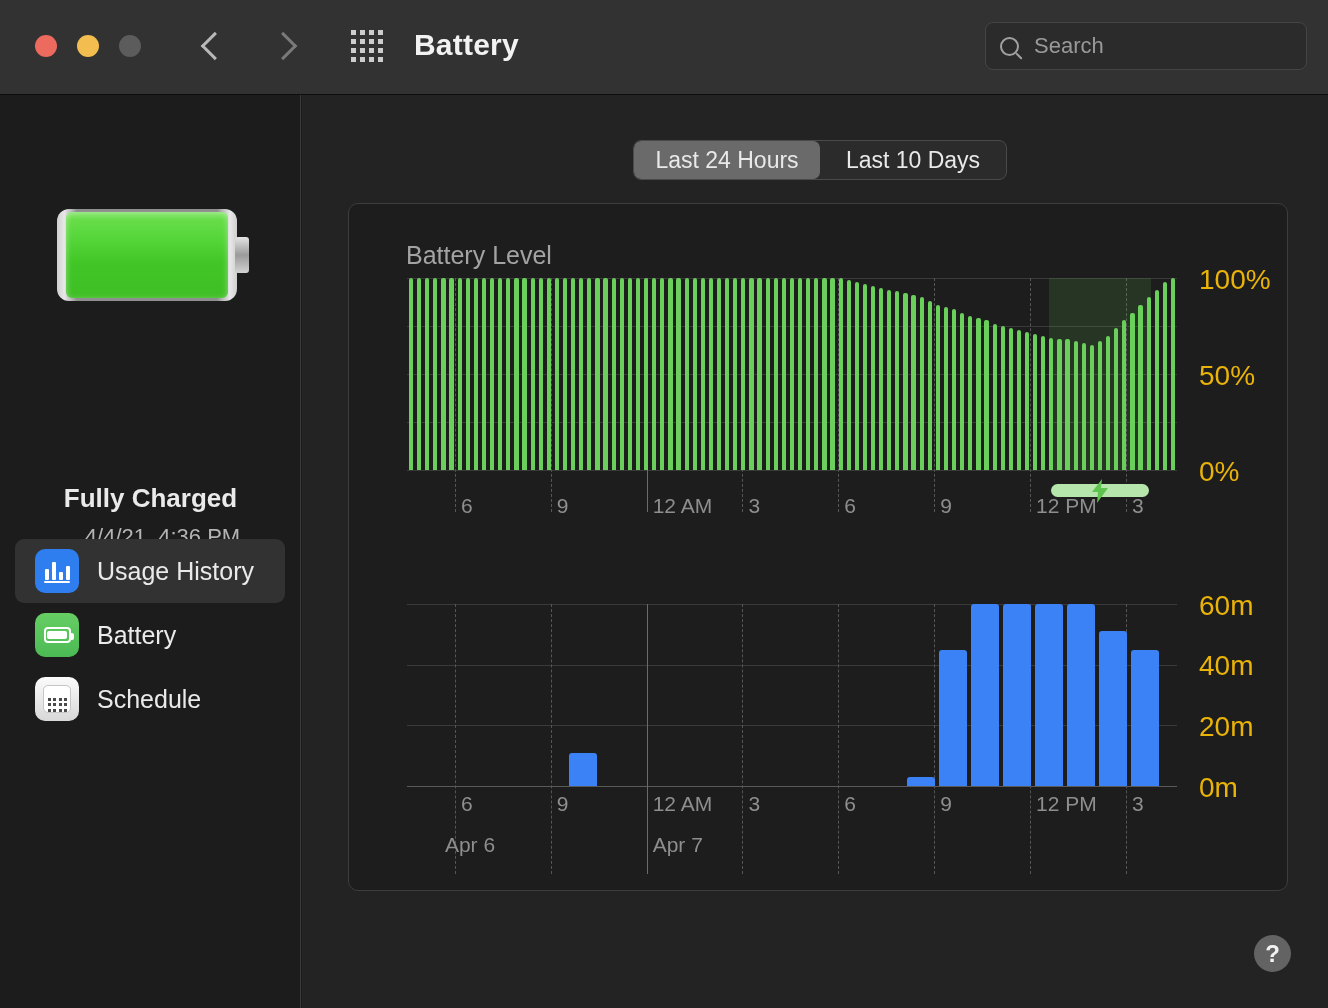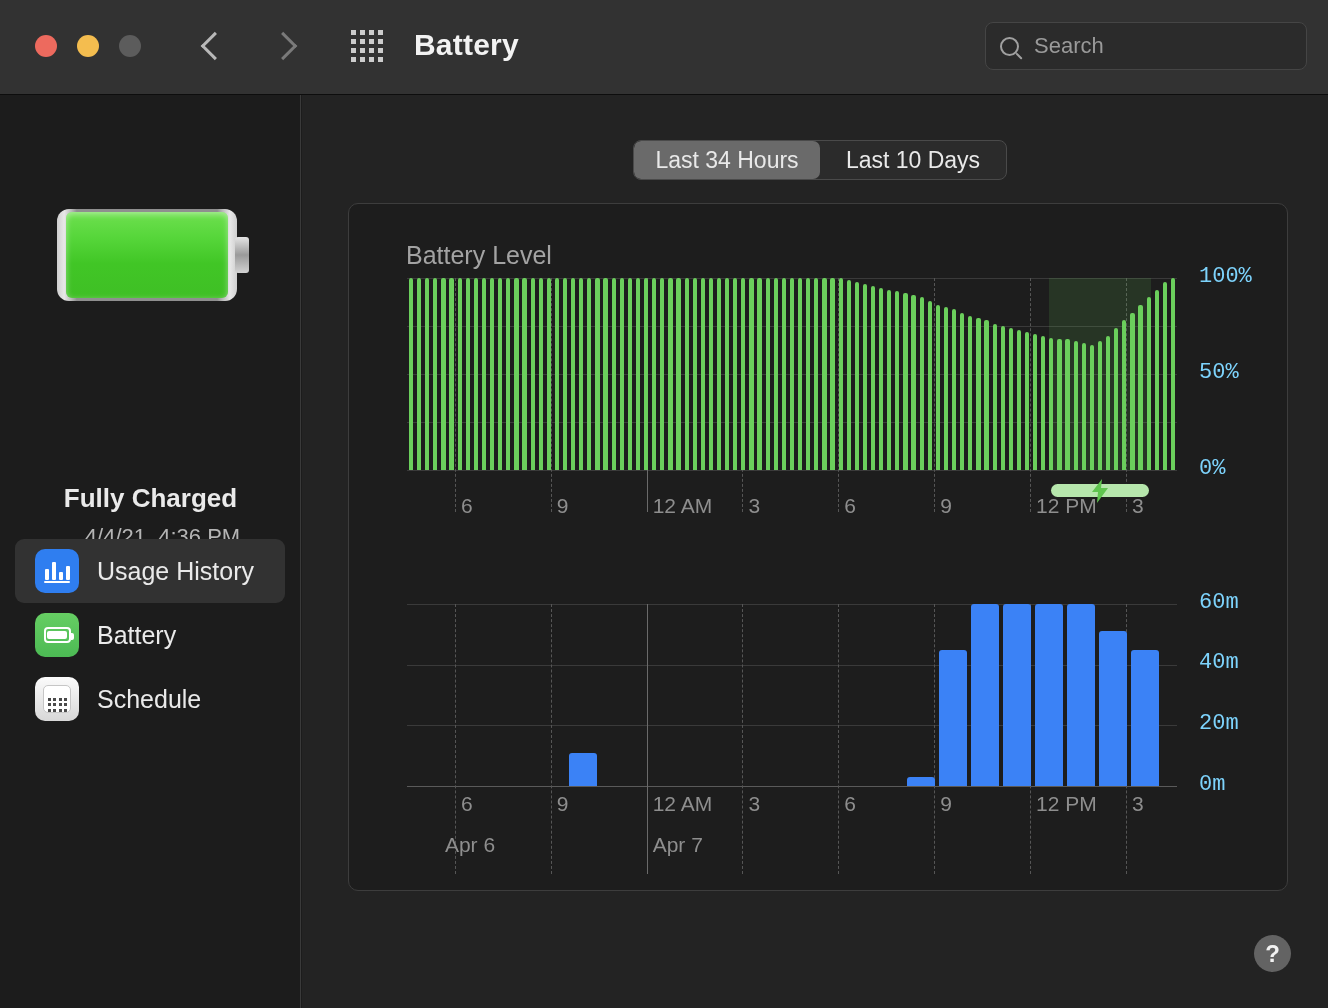--- a/index.html
+++ b/index.html
@@ -180,21 +180,21 @@
   }
   .charge-pill{
     position:absolute; height:13px; border-radius:7px; background:#b6e6ac;
   }
   .charge-bolt{
     position:absolute; width:24px; height:26px;
     display:flex; align-items:center; justify-content:center;
   }
 
   .ylab{
-    position:absolute; font-size:22px; color:#7dd3fc; white-space:nowrap;font-family:Liberation Mono, monospace;
+    position:absolute; font-size:28px; color:#eab308; white-space:nowrap;
   }
   .xlab{
     position:absolute; font-size:21px; color:#8e8e8e; white-space:nowrap;
   }
   .dlab{
     position:absolute; font-size:21px; color:#8e8e8e; white-space:nowrap;
   }
 
   .helpbtn{
     position:absolute; left:1254px; top:935px; width:37px; height:37px;
@@ -309,21 +309,21 @@
         </span>
         <span class="nav-label">Schedule</span>
       </div>
 
     </div>
   </div>
 
   <div class="main"></div>
 
   <div class="segmented">
-    <div class="seg active">Last 34 Hours</div>
+    <div class="seg active">Last 24 Hours</div>
     <div class="seg">Last 10 Days</div>
   </div>
 
   <div class="panel"></div>
 
   <div class="sec-title" id="battery-title">Battery Level</div>
   <div class="plot" id="battery-plot">
       <div class="gridline" style="top: 0px;"></div>
       <div class="gridline" style="top: 48px;"></div>
       <div class="gridline" style="top: 96px;"></div>

